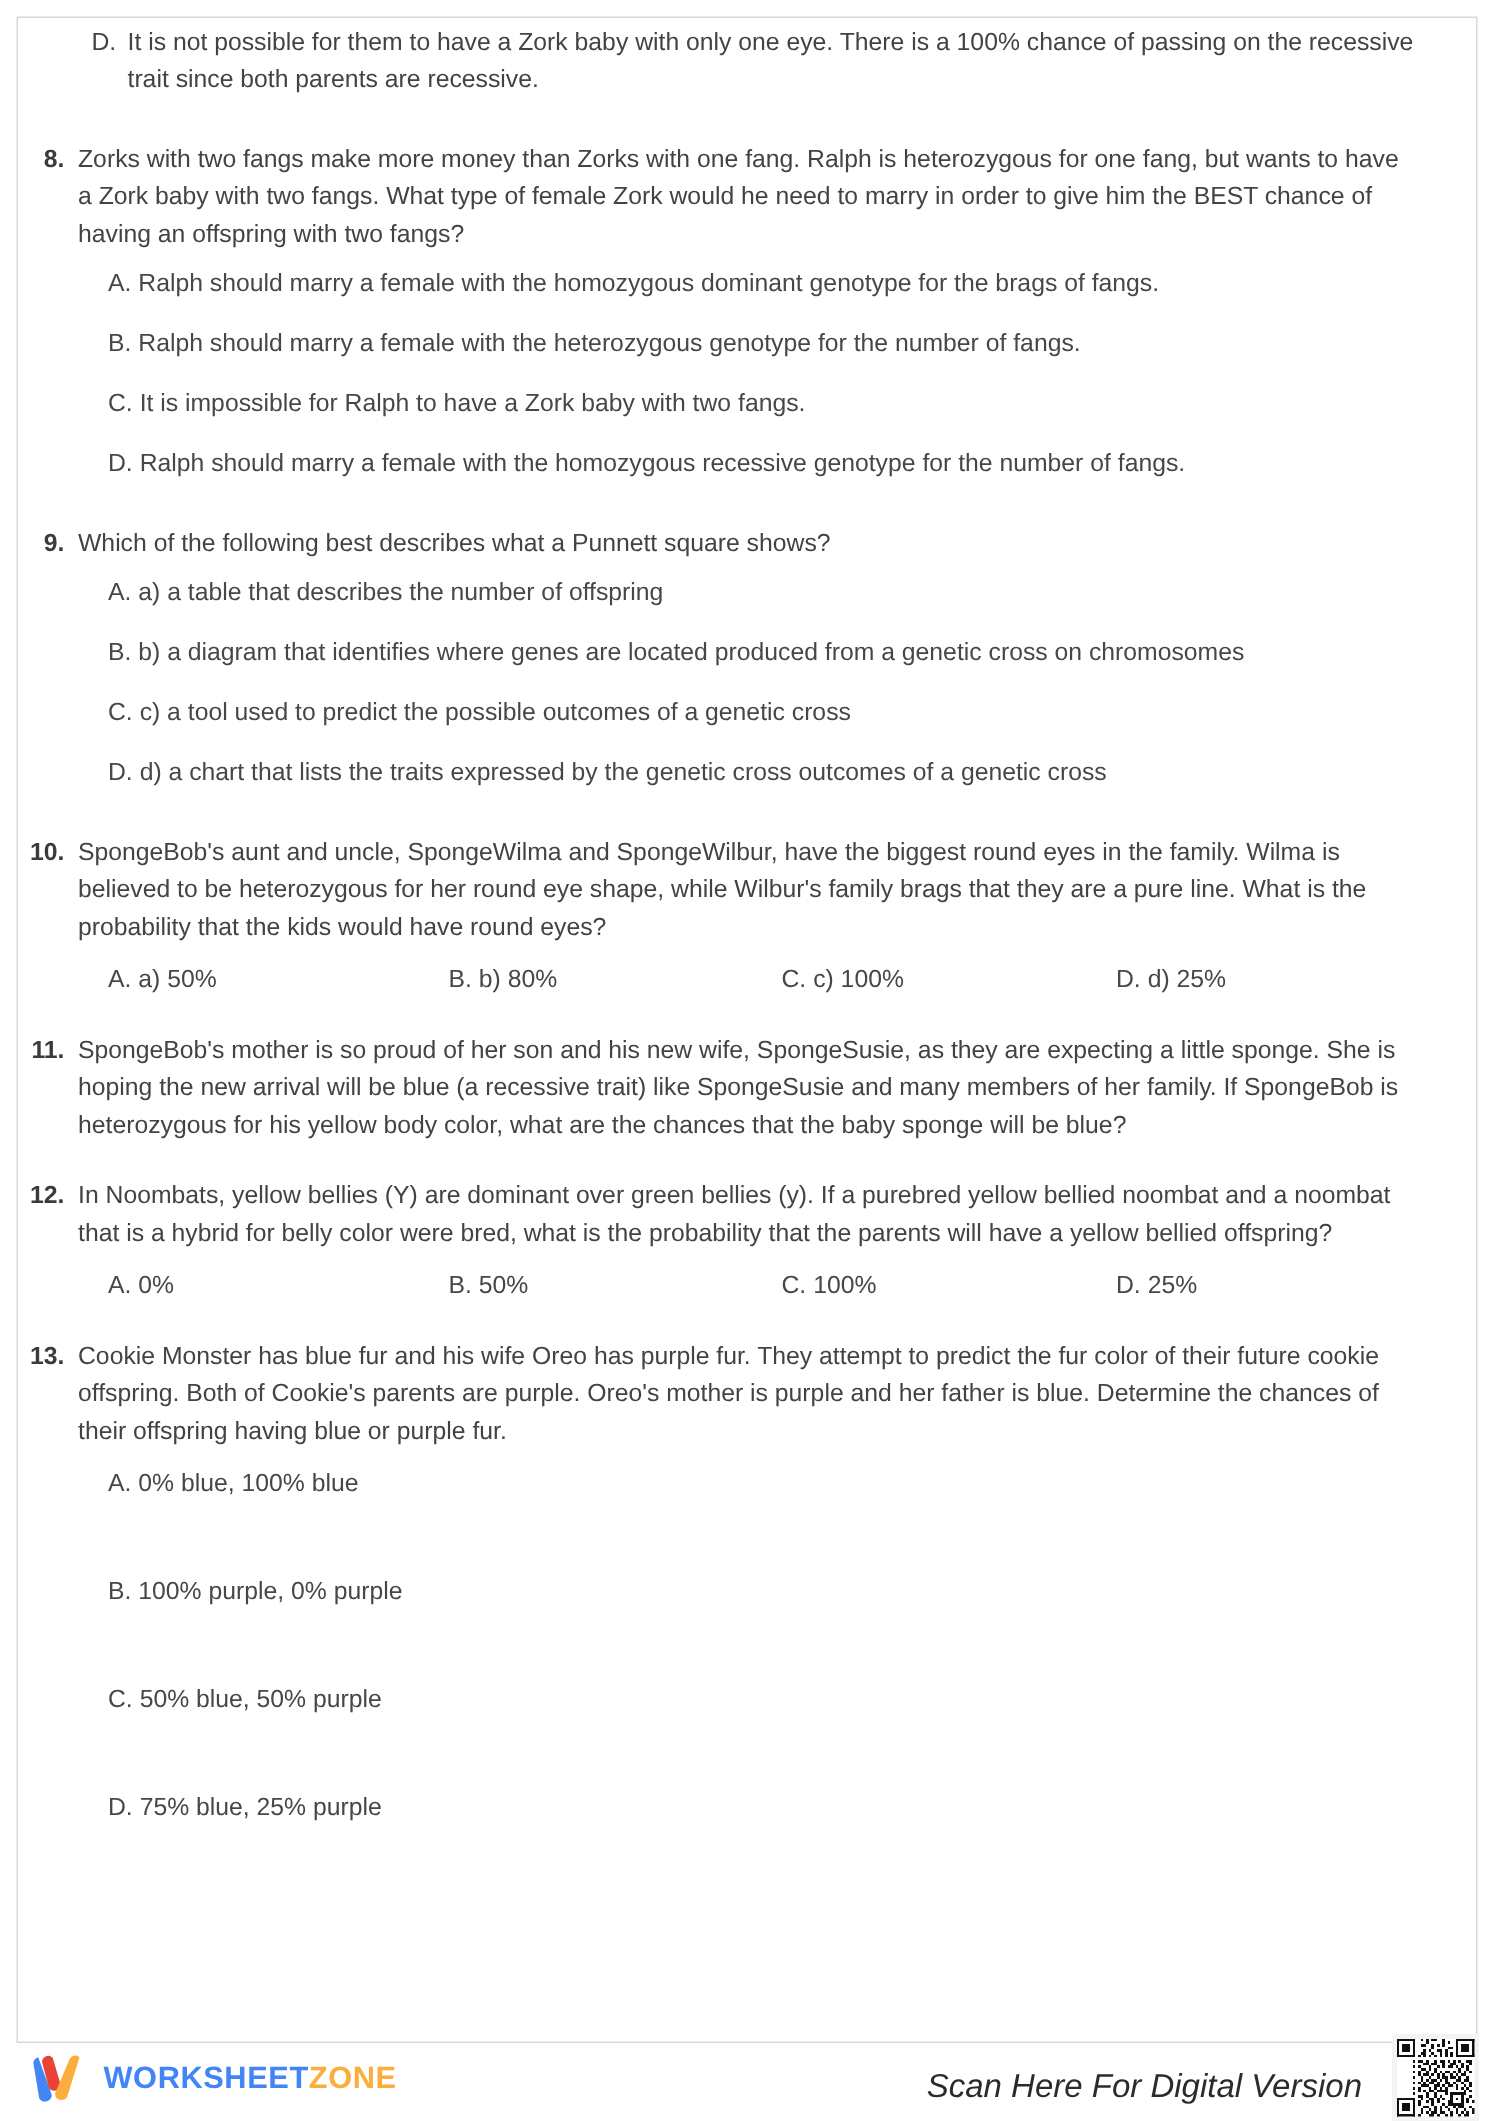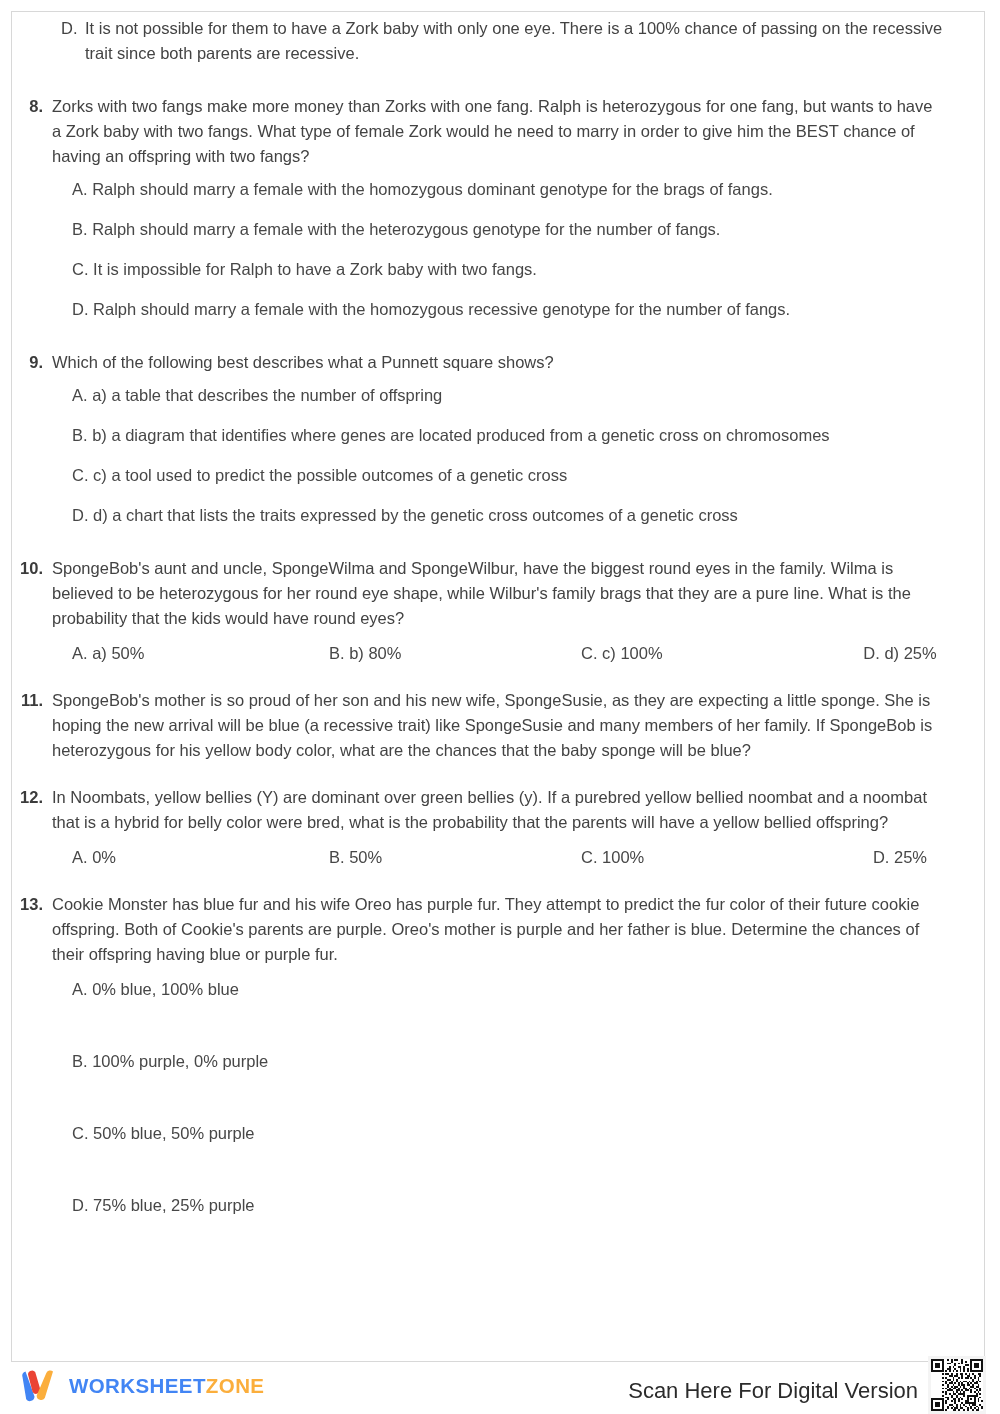--- a/index.html
+++ b/index.html
@@ -92,31 +92,30 @@
     line-height: 25px;
     color: #474747;
     margin-bottom: 15px;
   }
   .opts-stacked .opt:last-child { margin-bottom: 0; }
 
   .opts-grid4 {
     display: flex;
     padding-left: 58px;
     padding-top: 10px;
-    gap: 30px;
   }
   .opts-grid4 .opt {
     font-size: 16.5px;
     line-height: 25px;
     color: #474747;
   }
   .opts-grid4 .opt:nth-child(1) { flex: 0 0 227px; }
   .opts-grid4 .opt:nth-child(2) { flex: 0 0 222px; }
   .opts-grid4 .opt:nth-child(3) { flex: 0 0 223px; }
-  .opts-grid4 .opt:nth-child(4) { flex: 1 1 auto; text-align: center; }
+  .opts-grid4 .opt:nth-child(4) { flex: 1 1 auto; }
 
   .opts-grid2 {
     display: flex;
     flex-wrap: wrap;
     padding-left: 58px;
     padding-top: 10px;
     gap: 32px;
   }
   .opts-grid2 .opt {
     flex: 0 0 449px;
@@ -157,21 +156,22 @@
   .brand-text .w { color: #4285F4; }
   .brand-text .z { color: #FBAE3C; }
 
   .scan-wrap {
     position: absolute;
     right: 14px;
     top: 0;
     height: 47px;
     display: flex;
     align-items: center;
-    gap: 10px;
+    gap: 20px;
+    font-style: italic;
   }
   .scan-label {
     font-size: 22px;
     color: #2b2b2b;
     line-height: 1;
     white-space: nowrap;
   }
   .qr {
     width: 58px;
     height: 58px;

